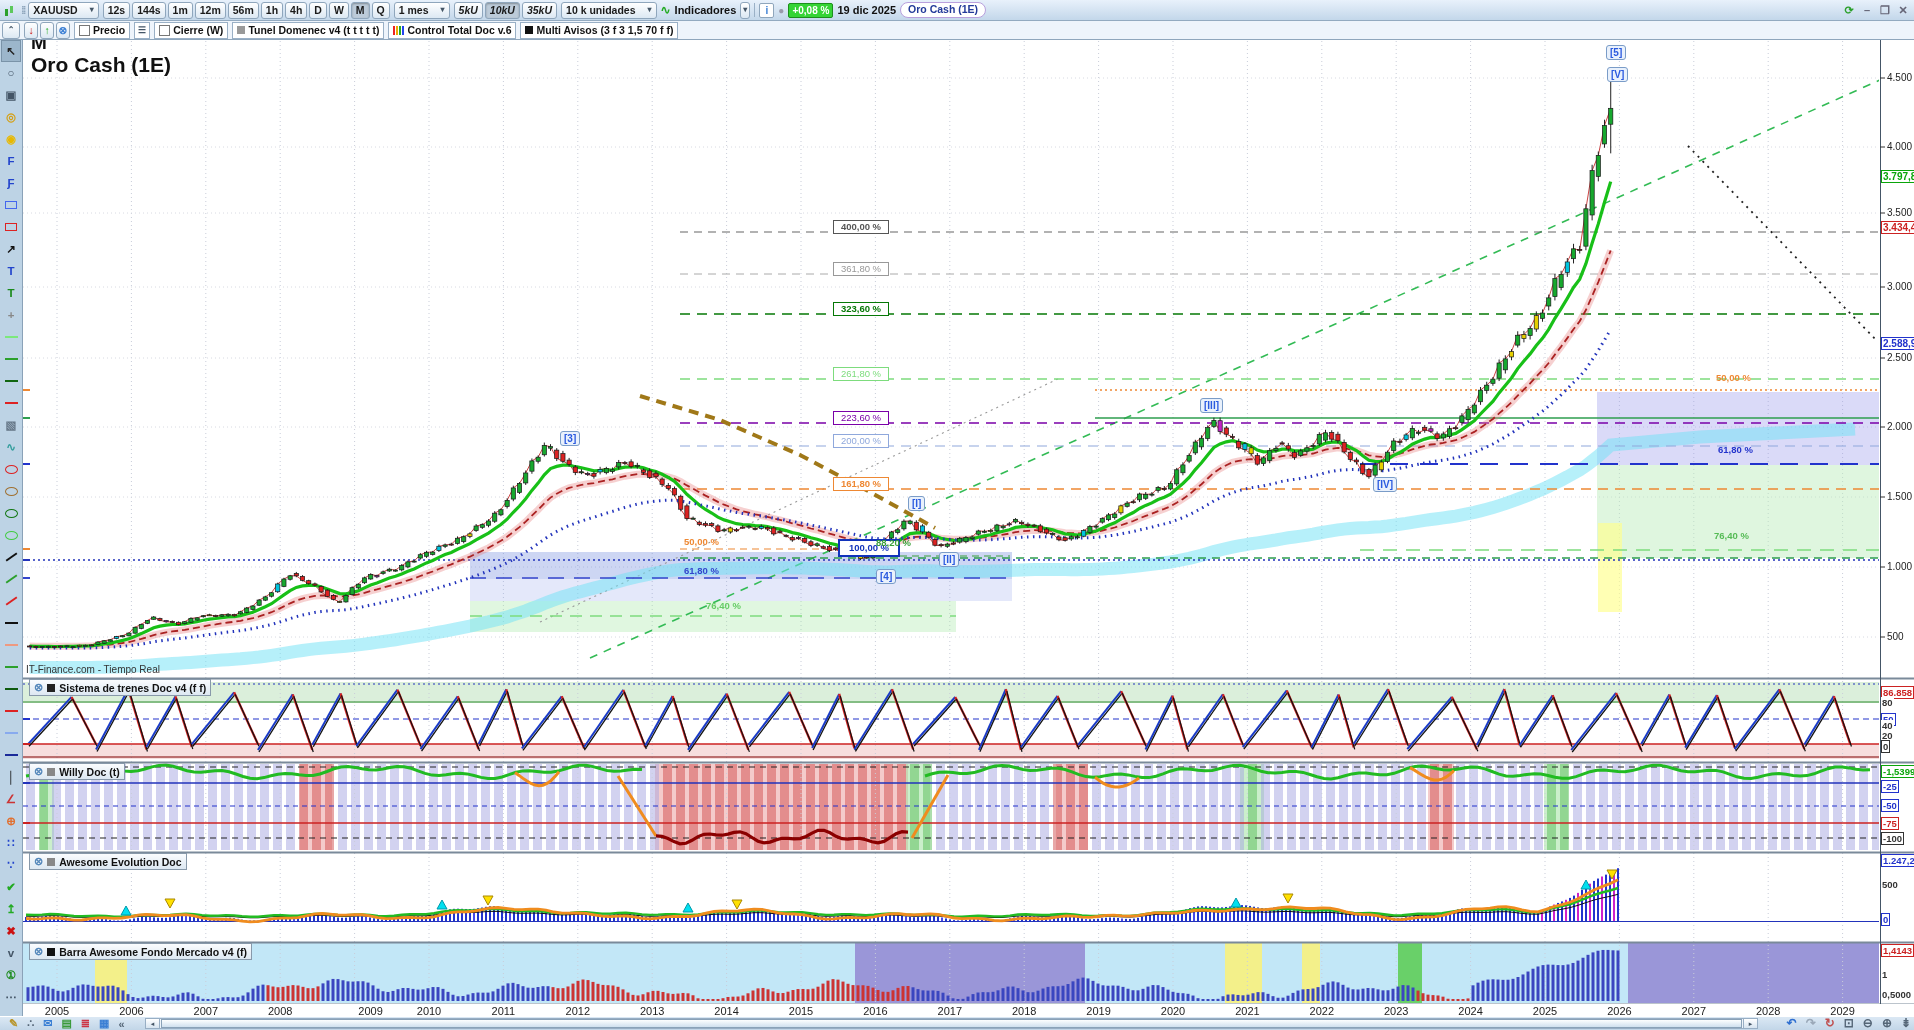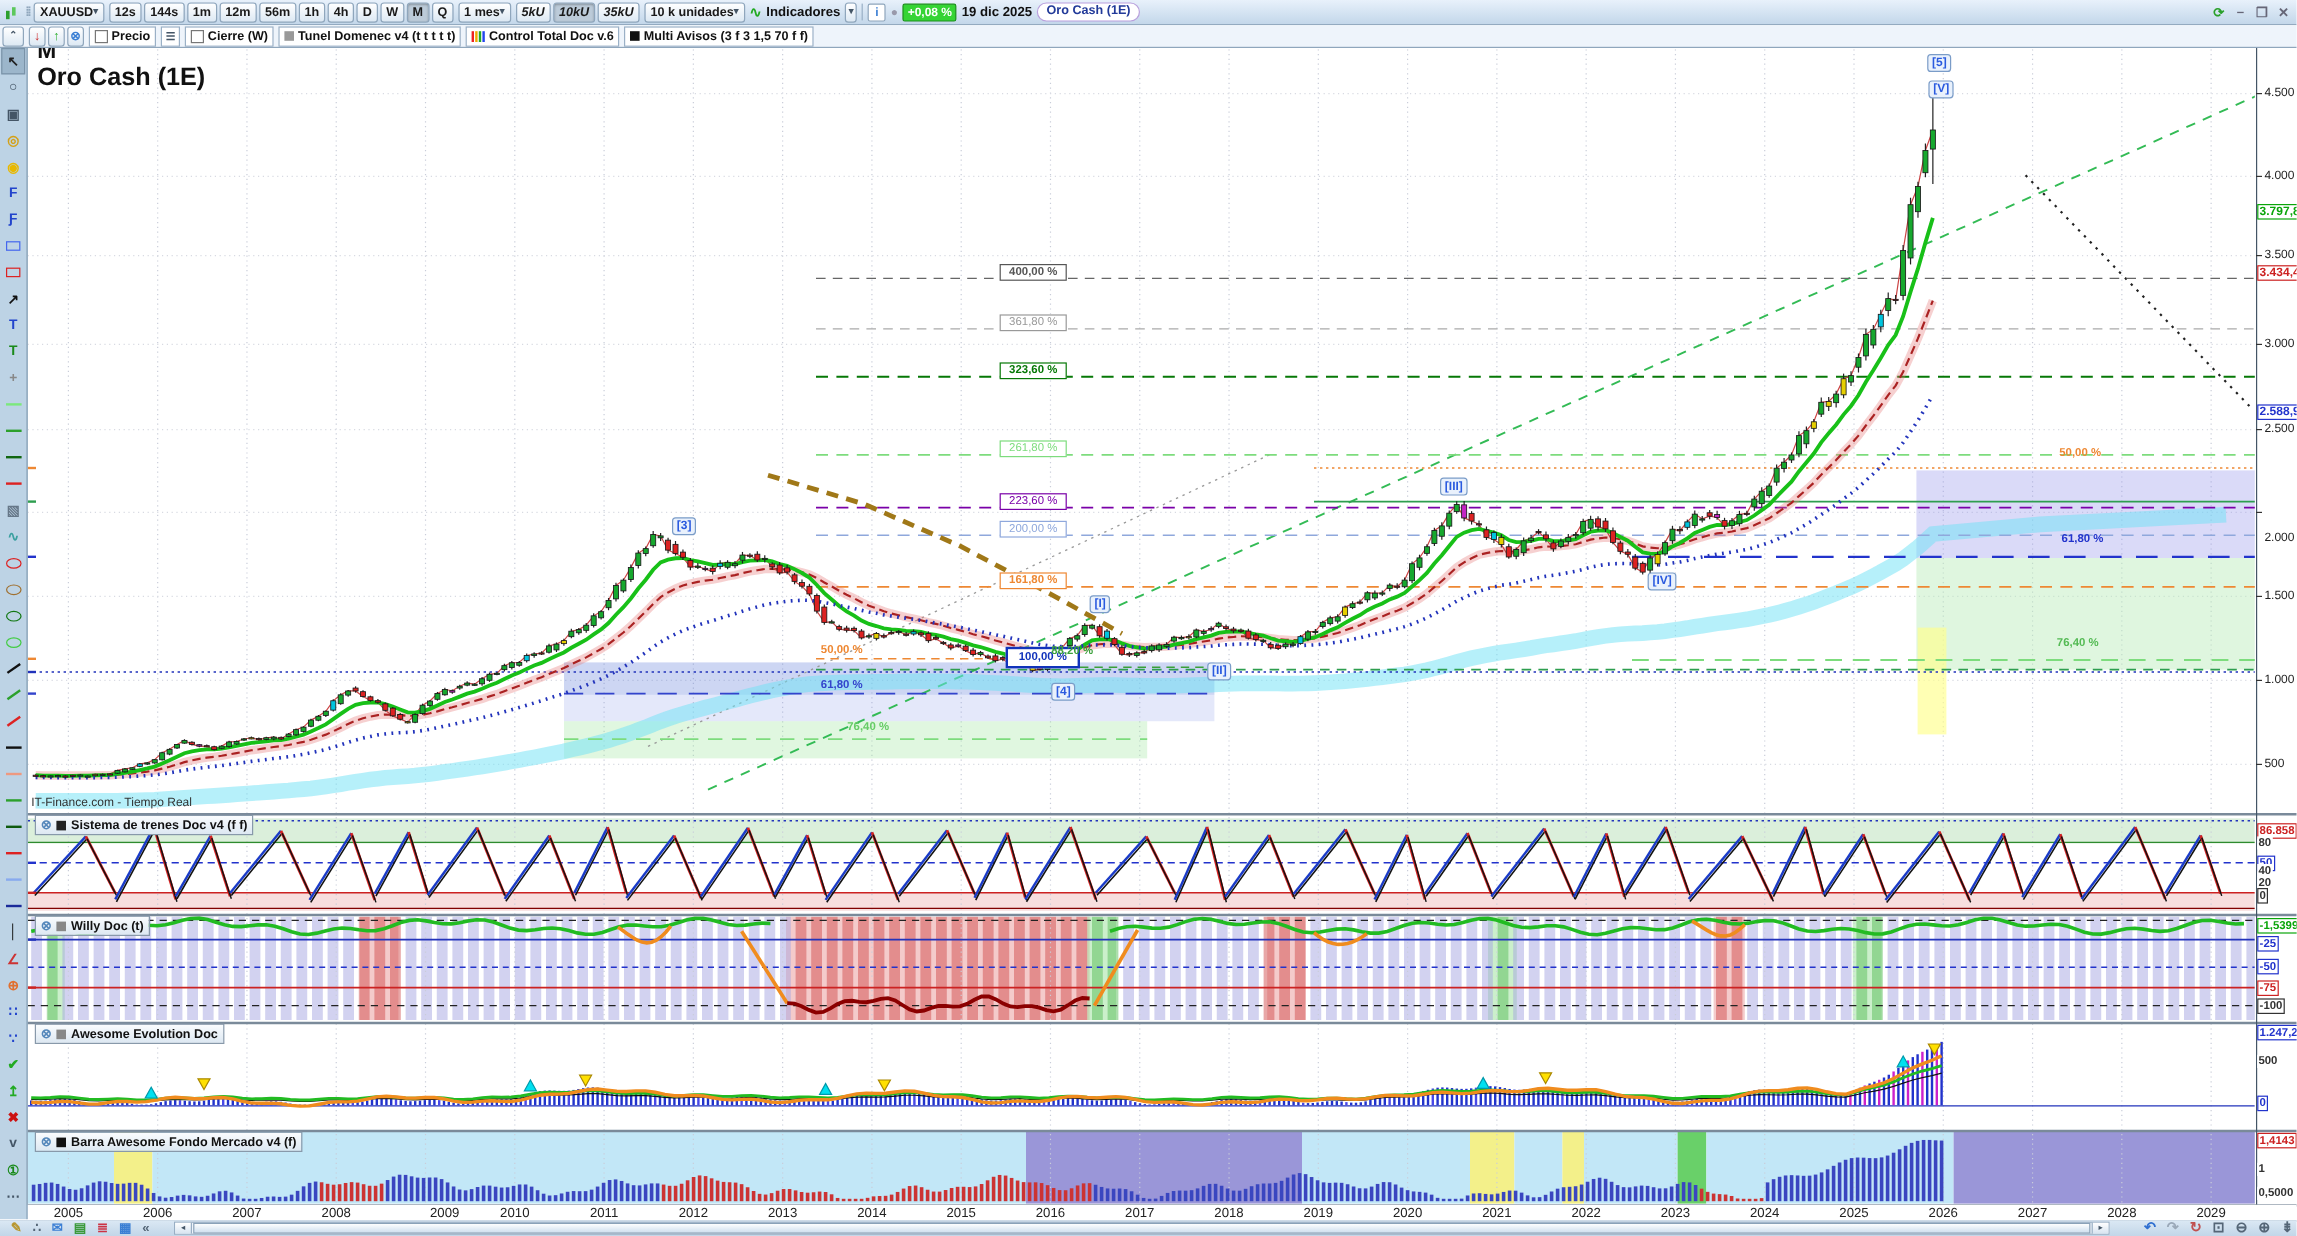--- a/index.html
+++ b/index.html
@@ -1,21 +1,21 @@
 <!DOCTYPE html>
 <html><head>
 <meta charset="utf-8">
 <style>
   html,body{margin:0;padding:0;background:#fff;font-family:"Liberation Sans",sans-serif;}
   #app{position:relative;width:1914px;height:1030px;overflow:hidden;background:#fff;}
   .abs{position:absolute;}
   
   #row1{position:absolute;left:0;top:0;width:1914px;height:21px;background:linear-gradient(#e8f1fb,#c3d7ea);border-bottom:1px solid #93aac0;display:flex;align-items:center;gap:4px;padding:0 3px;box-sizing:border-box;z-index:30;}
   #row2{position:absolute;left:0;top:21px;width:1914px;height:19px;background:#eef4fb;border-bottom:1px solid #8fa6bc;display:flex;align-items:center;gap:4px;padding:0 2px;box-sizing:border-box;z-index:30;}
-  .tbtn{height:15px;line-height:14px;padding:0 4px;background:linear-gradient(#ffffff,#dce8f3);border:1px solid #8fa6bc;border-radius:3px;font-size:10.5px;font-weight:bold;color:#1a1a1a;display:flex;align-items:center;gap:0;cursor:default;}
+  .tbtn{height:15px;line-height:14px;padding:0 4px;background:linear-gradient(#ffffff,#dce8f3);border:1px solid #8fa6bc;border-radius:3px;font-size:10.5px;font-weight:bold;color:#1a1a1a;display:flex;align-items:center;gap:12px;cursor:default;}
   .tbtn.sel{background:#bccbd9;box-shadow:inset 0 1px 2px rgba(0,0,0,.3);}
   .chev{font-size:8px;color:#456;}
   .seg{display:flex;align-items:center;gap:3px;border:1px solid #9ab0c6;background:#fff;height:15px;padding:0 4px;font-size:10.5px;font-weight:bold;color:#111;}
   .cb{width:9px;height:9px;border:1px solid #777;background:#fff;display:inline-block;}
   .sq{width:8px;height:8px;display:inline-block;}
   .badge{background:#35d435;border:1px solid #1c8f1c;color:#fff;font-size:10px;font-weight:bold;padding:0 3px;border-radius:2px;height:13px;line-height:13px;}
   .pill{border:1px solid #b9a0dd;border-radius:8px;color:#223a99;font-weight:bold;font-size:10.5px;padding:0 7px;background:#fff;height:14px;line-height:13px;}
   .winbtn{width:16px;text-align:center;color:#667;font-size:11px;font-weight:bold;}
   #logo{width:14px;height:13px;position:relative;}
   #logo::before{content:"";position:absolute;left:2px;bottom:1px;width:3px;height:7px;background:#2ca02c;box-shadow:5px -3px 0 #5cc85c;}
@@ -1954,21 +1954,21 @@
       <span style="color: rgb(85, 102, 119);">⊖</span>
       <span style="color: rgb(85, 102, 119);">⊕</span>
       <span style="color: rgb(85, 102, 119);">⇟</span>
     </div>
 
 <div class="atick" style="top: 72px;">4.500</div>
     <div class="atick" style="top: 141px;">4.000</div>
     <div class="atick" style="top: 207px;">3.500</div>
     <div class="atick" style="top: 281px;">3.000</div>
     <div class="atick" style="top: 352px;">2.500</div>
-    <div class="atick" style="top: 443px;">2.000</div>
+    <div class="atick" style="top: 421px;">2.000</div>
     <div class="atick" style="top: 491px;">1.500</div>
     <div class="atick" style="top: 561px;">1.000</div>
     <div class="atick" style="top: 631px;">500</div>
     <div class="pbox" style="top: 170px; color: rgb(10, 165, 10); border-color: rgb(10, 165, 10);">3.797,8</div>
     <div class="pbox" style="top: 221px; color: rgb(204, 34, 34); border-color: rgb(204, 34, 34);">3.434,4</div>
     <div class="pbox" style="top: 337px; color: rgb(34, 51, 204); border-color: rgb(34, 51, 204);">2.588,9</div>
     <div class="fibbox" style="top: 220px; color: rgb(85, 85, 85); border-color: rgb(85, 85, 85); font-weight: bold;">400,00 %</div>
     <div class="fibbox" style="top: 262px; color: rgb(153, 153, 153); border-color: rgb(153, 153, 153); font-weight: normal;">361,80 %</div>
     <div class="fibbox" style="top: 302px; color: rgb(6, 120, 6); border-color: rgb(6, 120, 6); font-weight: bold;">323,60 %</div>
     <div class="fibbox" style="top: 367px; color: rgb(125, 220, 125); border-color: rgb(125, 220, 125); font-weight: normal;">261,80 %</div>
@@ -1978,21 +1978,21 @@
     <div class="plab" style="left: 684px; top: 536px; color: rgb(238, 136, 51); font-weight: bold;">50,00 %</div>
     <div class="plab" style="left: 684px; top: 565px; color: rgb(51, 68, 204); font-weight: bold;">61,80 %</div>
     <div class="plab" style="left: 876px; top: 537px; color: rgb(58, 160, 58); font-weight: bold;">88,20 %</div>
     <div class="plab" style="left: 706px; top: 600px; color: rgb(102, 204, 102); font-weight: bold;">76,40 %</div>
     <div class="plab" style="left: 1716px; top: 372px; color: rgb(238, 136, 51); font-weight: bold;">50,00 %</div>
     <div class="plab" style="left: 1718px; top: 444px; color: rgb(34, 51, 204); font-weight: bold;">61,80 %</div>
     <div class="plab" style="left: 1714px; top: 530px; color: rgb(85, 187, 85); font-weight: bold;">76,40 %</div>
     <div class="ell" style="left: 560px; top: 431px;">[3]</div>
     <div class="ell" style="left: 876px; top: 569px;">[4]</div>
     <div class="ell" style="left: 908px; top: 496px;">[I]</div>
-    <div class="ell" style="left: 1006px; top: 552px; text-align: center;">[II]</div>
+    <div class="ell" style="left: 939px; top: 552px; text-align: center;">[II]</div>
     <div class="ell" style="left: 1200px; top: 398px;">[III]</div>
     <div class="ell" style="left: 1373px; top: 477px;">[IV]</div>
     <div class="ell" style="left: 1606px; top: 45px;">[5]</div>
     <div class="ell" style="left: 1607px; top: 67px;">[V]</div>
     <div class="pval bx" style="top: 686px; color: rgb(204, 34, 34); border-color: rgb(204, 34, 34);">86.858</div>
     <div class="pval" style="top: 697px; color: rgb(51, 51, 51); border-color: rgb(51, 51, 51);">80</div>
     <div class="pval bx" style="top: 713px; color: rgb(34, 51, 204); border-color: rgb(34, 51, 204);">50</div>
     <div class="pval" style="top: 720px; color: rgb(51, 51, 51); border-color: rgb(51, 51, 51);">40</div>
     <div class="pval" style="top: 730px; color: rgb(51, 51, 51); border-color: rgb(51, 51, 51);">20</div>
     <div class="pval bx" style="top: 740px; color: rgb(51, 51, 51); border-color: rgb(51, 51, 51);">0</div>

